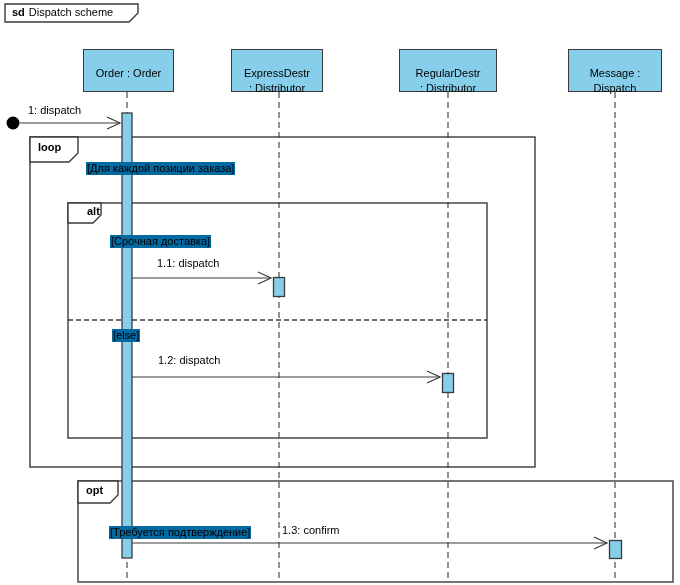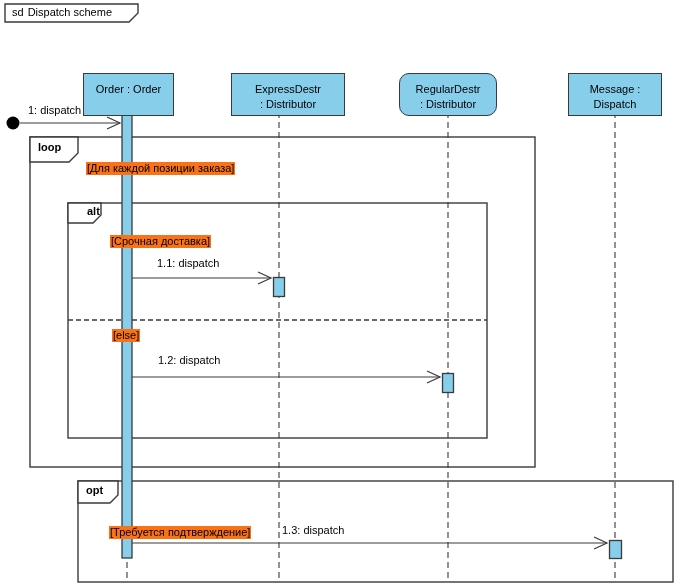--- a/index.html
+++ b/index.html
@@ -2,28 +2,28 @@
 <html><head>
 <meta charset="utf-8">
 <style>
   html,body{margin:0;padding:0;background:#fff;}
   .stage{
     position:relative;width:680px;height:585px;background:#ffffff;overflow:hidden;
     font-family:"Liberation Sans",sans-serif;font-size:11px;color:#000;
   }
   svg.canvas{position:absolute;left:0;top:0;}
   .lbl{position:absolute;white-space:nowrap;line-height:13px;}
-  .lbl.bg{background:#f97316;padding:0 1px;}
+  .lbl.bg{background:#0369a1;padding:0 1px;}
   .op{position:absolute;font-weight:bold;white-space:nowrap;line-height:13px;}
   .title-tag{position:absolute;left:12px;top:6px;white-space:nowrap;}
-  .title-tag .kw{font-weight:normal;margin-right:4px;}
+  .title-tag .kw{font-weight:bold;margin-right:4px;}
   .head{
     position:absolute;top:49px;height:43px;box-sizing:border-box;
     background:#87CEEA;border:1.5px solid #3a3a3a;
-    text-align:center;padding-top:8px;line-height:15px;margin-top:24px;
+    text-align:center;padding-top:16px;line-height:15px;
   }
 </style>
 </head>
 <body>
 
 <div class="stage">
 
   <svg class="canvas" width="680" height="585" viewBox="0 0 680 585">
 
     <g stroke="#4a4a4a" stroke-width="1.2" stroke-dasharray="6,4">
@@ -73,40 +73,40 @@
   </svg>
 
   <div class="title-tag">
     <span class="kw">sd</span><span>Dispatch scheme</span>
   </div>
 
   <div class="head" style="left:83px;width:91px;">
     <div>Order : Order</div>
     <div></div>
   </div>
-  <div class="head" style="left:231px;width:114px;">
+  <div class="head" style="left:231px;width:92px;">
     <div>ExpressDestr</div>
     <div>: Distributor</div>
   </div>
-  <div class="head" style="left:399px;width:98px;border-radius:10px;">
+  <div class="head" style="left:399px;width:98px;">
     <div>RegularDestr</div>
     <div>: Distributor</div>
   </div>
   <div class="head" style="left:568px;width:94px;">
     <div>Message :</div>
     <div>Dispatch</div>
   </div>
 
   <div class="op" style="left:38px;top:141px;">loop</div>
   <div class="op" style="left:75px;top:205px;margin-left:12px;">alt</div>
   <div class="op" style="left:86px;top:484px;">opt</div>
 
   <div class="lbl bg" style="left:86px;top:162px;">[Для каждой позиции заказа]</div>
   <div class="lbl bg" style="left:110px;top:235px;">[Срочная доставка]</div>
   <div class="lbl bg" style="left:112px;top:329px;">[else]</div>
   <div class="lbl bg" style="left:109px;top:526px;">[Требуется подтверждение]</div>
 
   <div class="lbl" style="left:28px;top:104px;">1: dispatch</div>
   <div class="lbl" style="left:157px;top:257px;">1.1: dispatch</div>
   <div class="lbl" style="left:158px;top:354px;">1.2: dispatch</div>
-  <div class="lbl" style="left:282px;top:524px;">1.3: dispatch</div>
+  <div class="lbl" style="left:282px;top:524px;">1.3: confirm</div>
 
 </div>
 
 </body></html>

